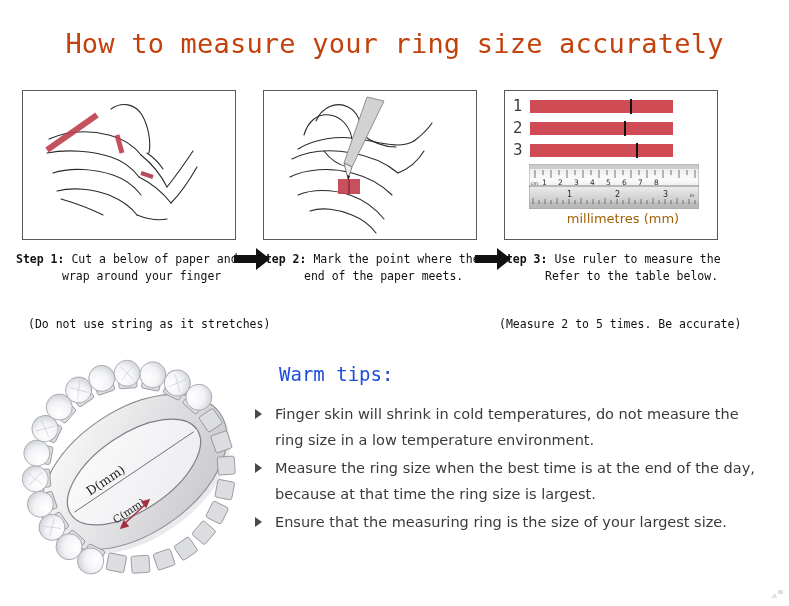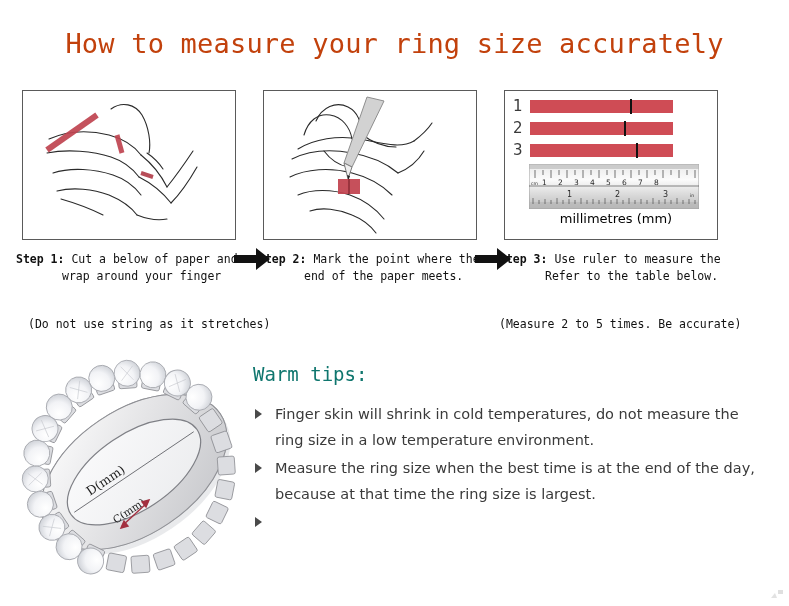--- a/index.html
+++ b/index.html
@@ -102,27 +102,27 @@
   .ruler {
     position: absolute;
     left: 24px;
     top: 73px;
     width: 170px;
     height: 45px;
   }
   .ruler svg { display: block; }
   .mm-label {
     position: absolute;
-    left: 5px;
+    left: 12px;
     top: 120px;
     width: 212px;
     text-align: center;
     font-family: "DejaVu Sans", sans-serif;
     font-size: 13px;
-    color: #000000;
+    color: #a16207;
   }
 
   
   .caption {
     position: absolute;
     top: 251px;
     width: 240px;
     font-family: "DejaVu Sans Mono", monospace;
     font-size: 11.5px;
     line-height: 17px;
@@ -161,22 +161,23 @@
   
   .tips {
     position: absolute;
     left: 253px;
     top: 363px;
     width: 510px;
   }
   .tips-heading {
     font-family: "DejaVu Sans Mono", monospace;
     font-size: 19px;
-    color: #0f766e;
+    color: #1d4ed8;
     margin-bottom: 16px;
+    margin-left: 26px;
   }
   .tip {
     position: relative;
     padding-left: 22px;
     font-family: "DejaVu Sans", sans-serif;
     font-size: 14.5px;
     line-height: 26px;
     color: #3a3a3a;
     margin-bottom: 2px;
   }
@@ -600,20 +601,21 @@
   <div class="tip">
     <span class="bullet"></span>
     <span>Finger skin will shrink in cold temperatures, do not measure the ring size in a low temperature environment.</span>
   </div>
   <div class="tip">
     <span class="bullet"></span>
     <span>Measure the ring size when the best time is at the end of the day, because at that time the ring size is largest.</span>
   </div>
   <div class="tip">
     <span class="bullet"></span>
+    <span>Ensure that the measuring ring is the size of your largest size.</span>
   </div>
 </div>
 
 <div class="corner-mark">
   <svg viewBox="0 0 12 10">
       <rect x="7" y="0" width="5" height="4" fill="#555"></rect>
       <path d="M0 8 L4 3 L6 8 Z" fill="#666"></path>
     </svg>
 </div>
 

